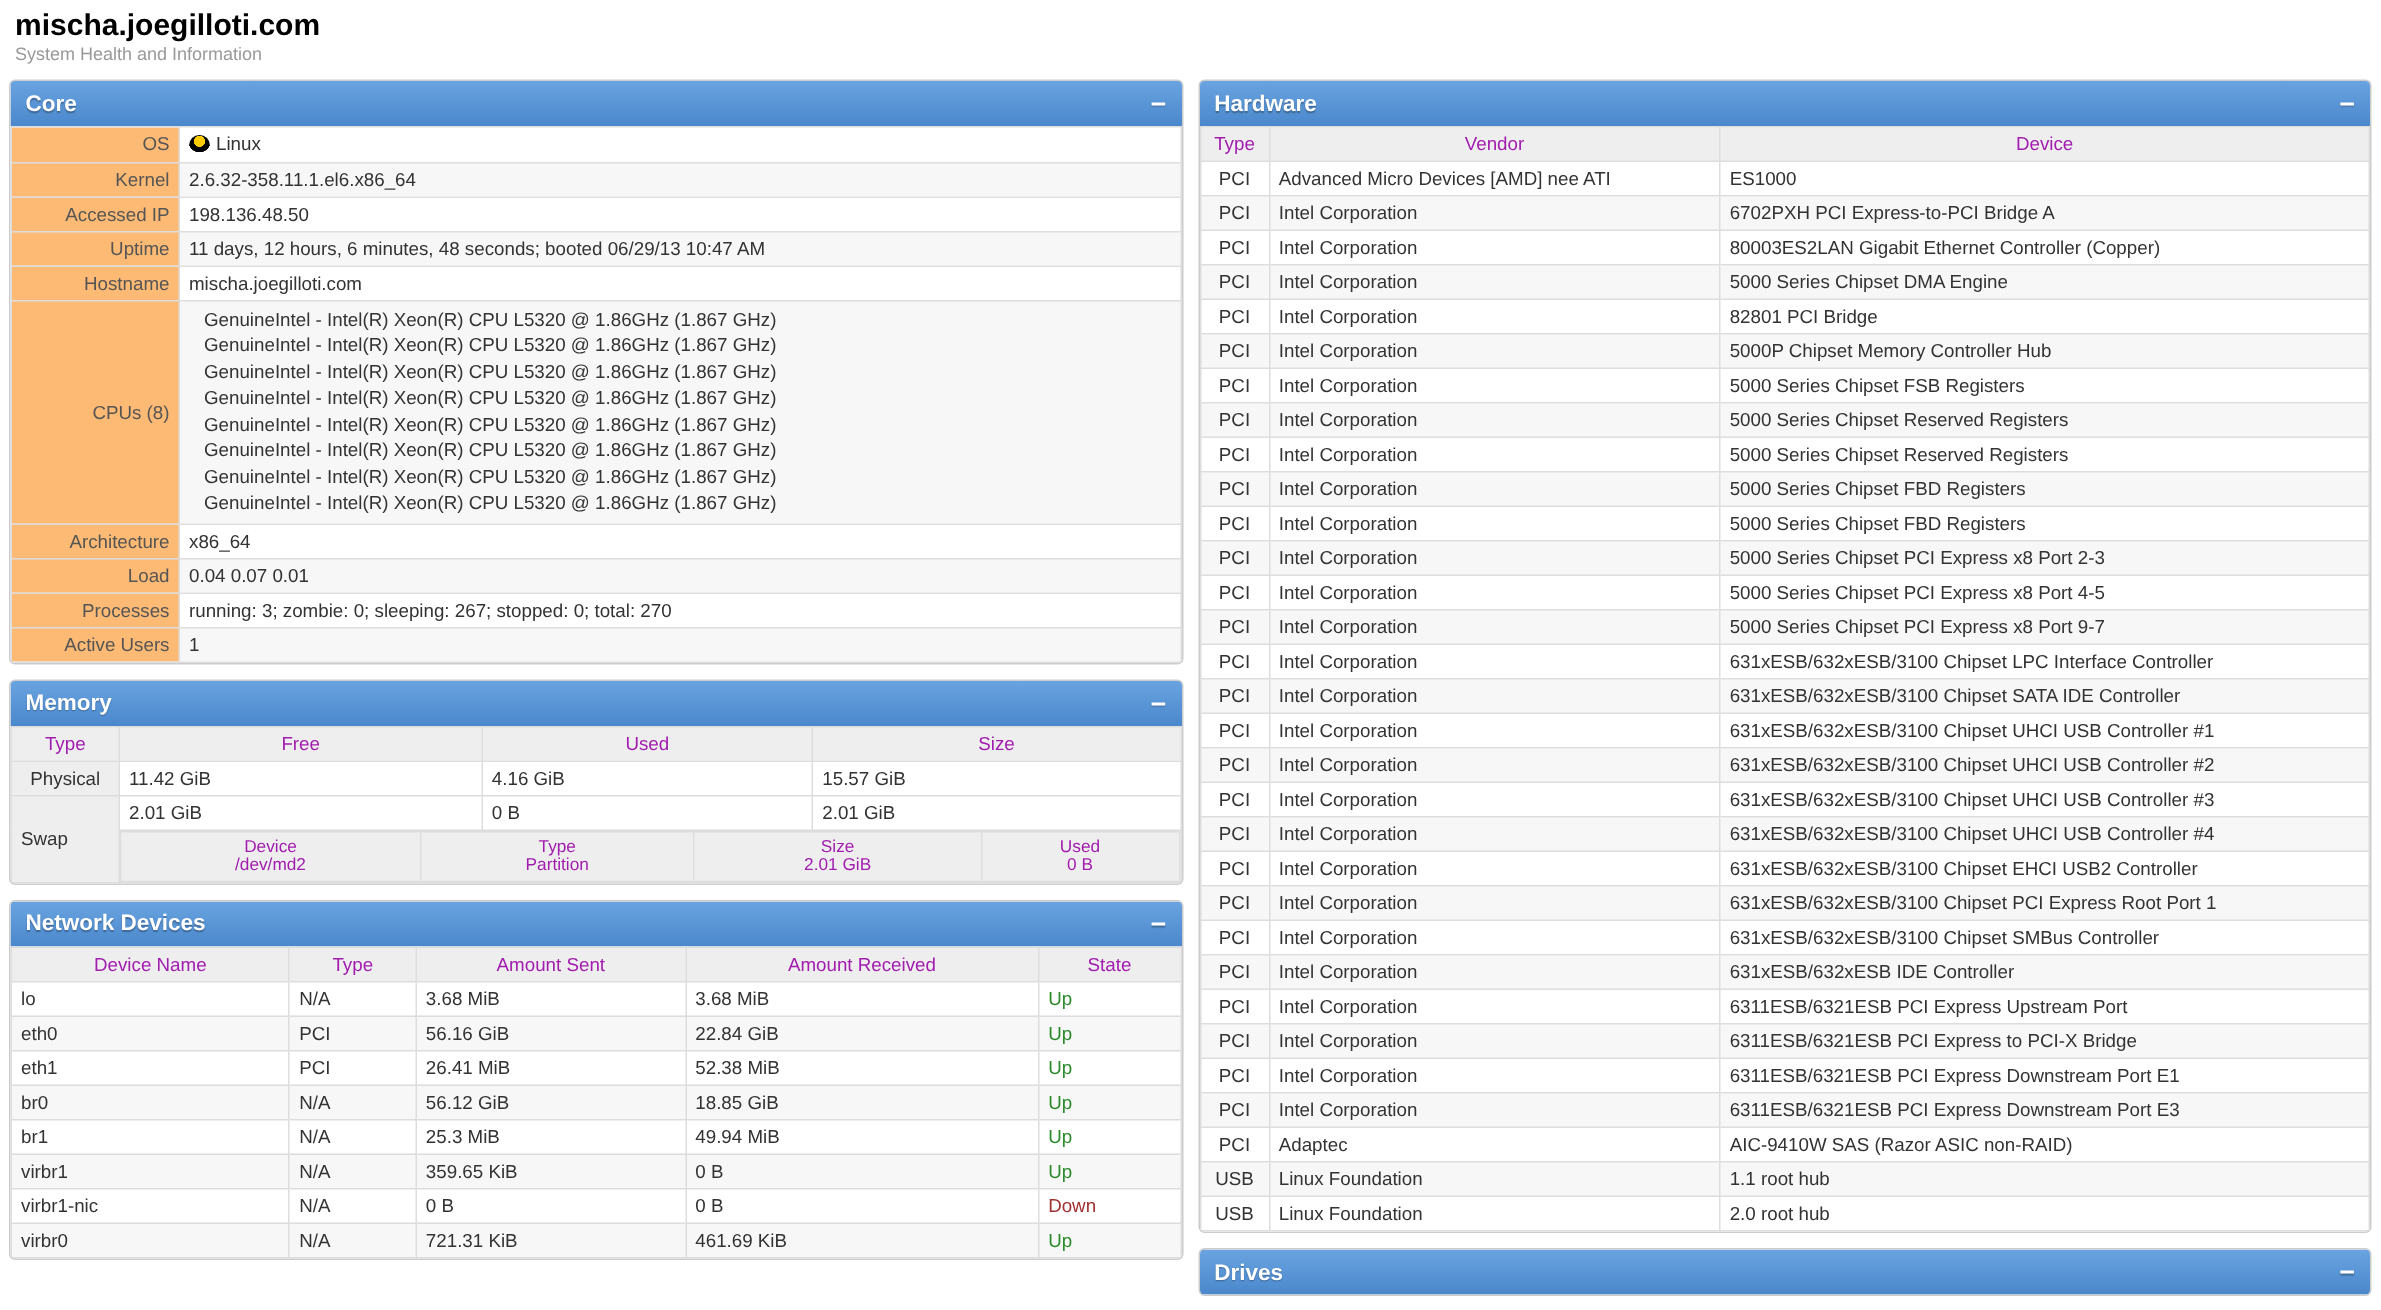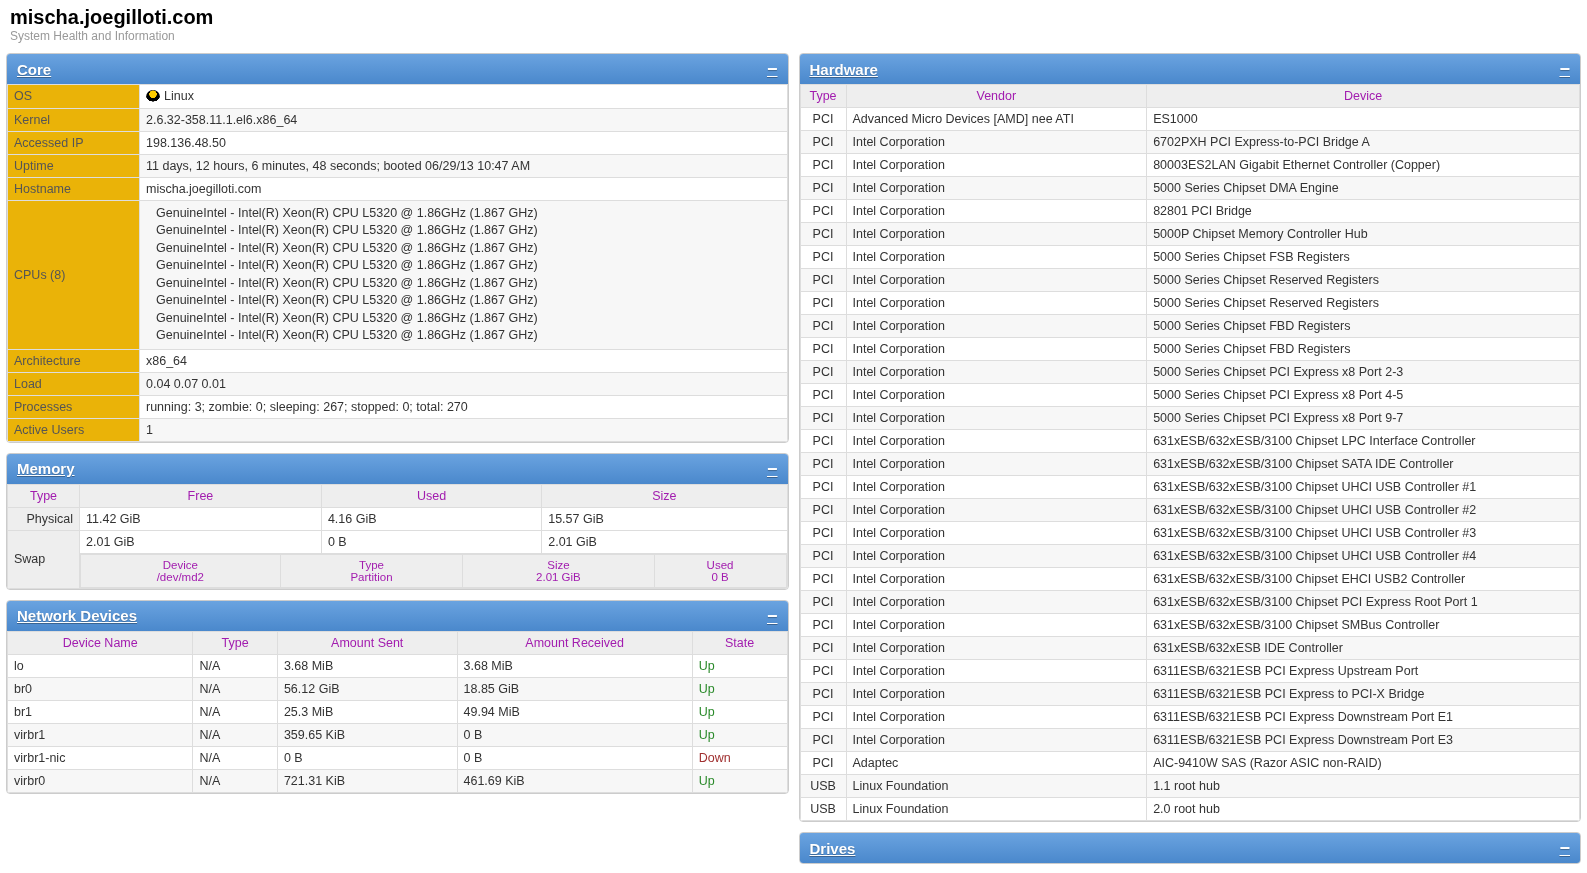--- a/index.html
+++ b/index.html
@@ -40,21 +40,20 @@
   .panel-header {
     background: linear-gradient(to bottom, #6aa3e0, #4a88cc);
     color: #fff;
     font-weight: bold;
     font-size: 15px;
     padding: 6px 10px;
     text-shadow: 0 1px 1px rgba(0,0,0,0.3);
     display: flex;
     justify-content: space-between;
     align-items: center;
-    text-decoration: underline;
   }
   .collapse {
     color: #fff;
     font-size: 18px;
     line-height: 1;
     cursor: pointer;
   }
   table {
     width: 100%;
     border-collapse: collapse;
@@ -67,24 +66,24 @@
     vertical-align: top;
   }
   th {
     background: #eee;
     font-weight: normal;
     text-align: center;
     color: #a21caf;
   }
   
   .kv-table td.klabel {
-    background: #eab308;
-    text-align: left;
+    background: #fdba74;
+    text-align: right;
     color: #555;
-    width: 132px;
+    width: 112px;
     vertical-align: middle;
   }
   tr.striped:nth-child(even) td:not(.klabel) { background: #f7f7f7; }
   tr.striped:nth-child(odd) td:not(.klabel) { background: #fff; }
   .icon {
     display: inline-block;
     width: 14px;
     height: 14px;
     vertical-align: middle;
     margin-right: 4px;
@@ -176,21 +175,21 @@
       </div>
       <table>
         <tbody>
             <tr>
           <th style="width:72px">Type</th>
           <th>Free</th>
           <th>Used</th>
           <th>Size</th>
         </tr>
         <tr class="mem-row">
-          <td style="background:#eee;text-align:right">Physical</td>
+          <td style="background:#eee;text-align:center">Physical</td>
           <td>11.42 GiB</td>
           <td>4.16 GiB</td>
           <td>15.57 GiB</td>
         </tr>
         <tr class="mem-row">
           <td rowspan="2" style="background:#eee;text-align:left;vertical-align:middle">Swap</td>
           <td>2.01 GiB</td>
           <td>0 B</td>
           <td>2.01 GiB</td>
         </tr>
@@ -229,20 +228,34 @@
           </thead>
         <tbody id="network-body">
             <tr class="striped">
               <td>lo</td>
               <td>N/A</td>
               <td>3.68 MiB</td>
               <td>3.68 MiB</td>
               <td class="state-up">Up</td>
             </tr>
             <tr class="striped">
+              <td>eth0</td>
+              <td>PCI</td>
+              <td>56.16 GiB</td>
+              <td>22.84 GiB</td>
+              <td class="state-up">Up</td>
+            </tr>
+            <tr class="striped">
+              <td>eth1</td>
+              <td>PCI</td>
+              <td>26.41 MiB</td>
+              <td>52.38 MiB</td>
+              <td class="state-up">Up</td>
+            </tr>
+            <tr class="striped">
               <td>br0</td>
               <td>N/A</td>
               <td>56.12 GiB</td>
               <td>18.85 GiB</td>
               <td class="state-up">Up</td>
             </tr>
             <tr class="striped">
               <td>br1</td>
               <td>N/A</td>
               <td>25.3 MiB</td>

